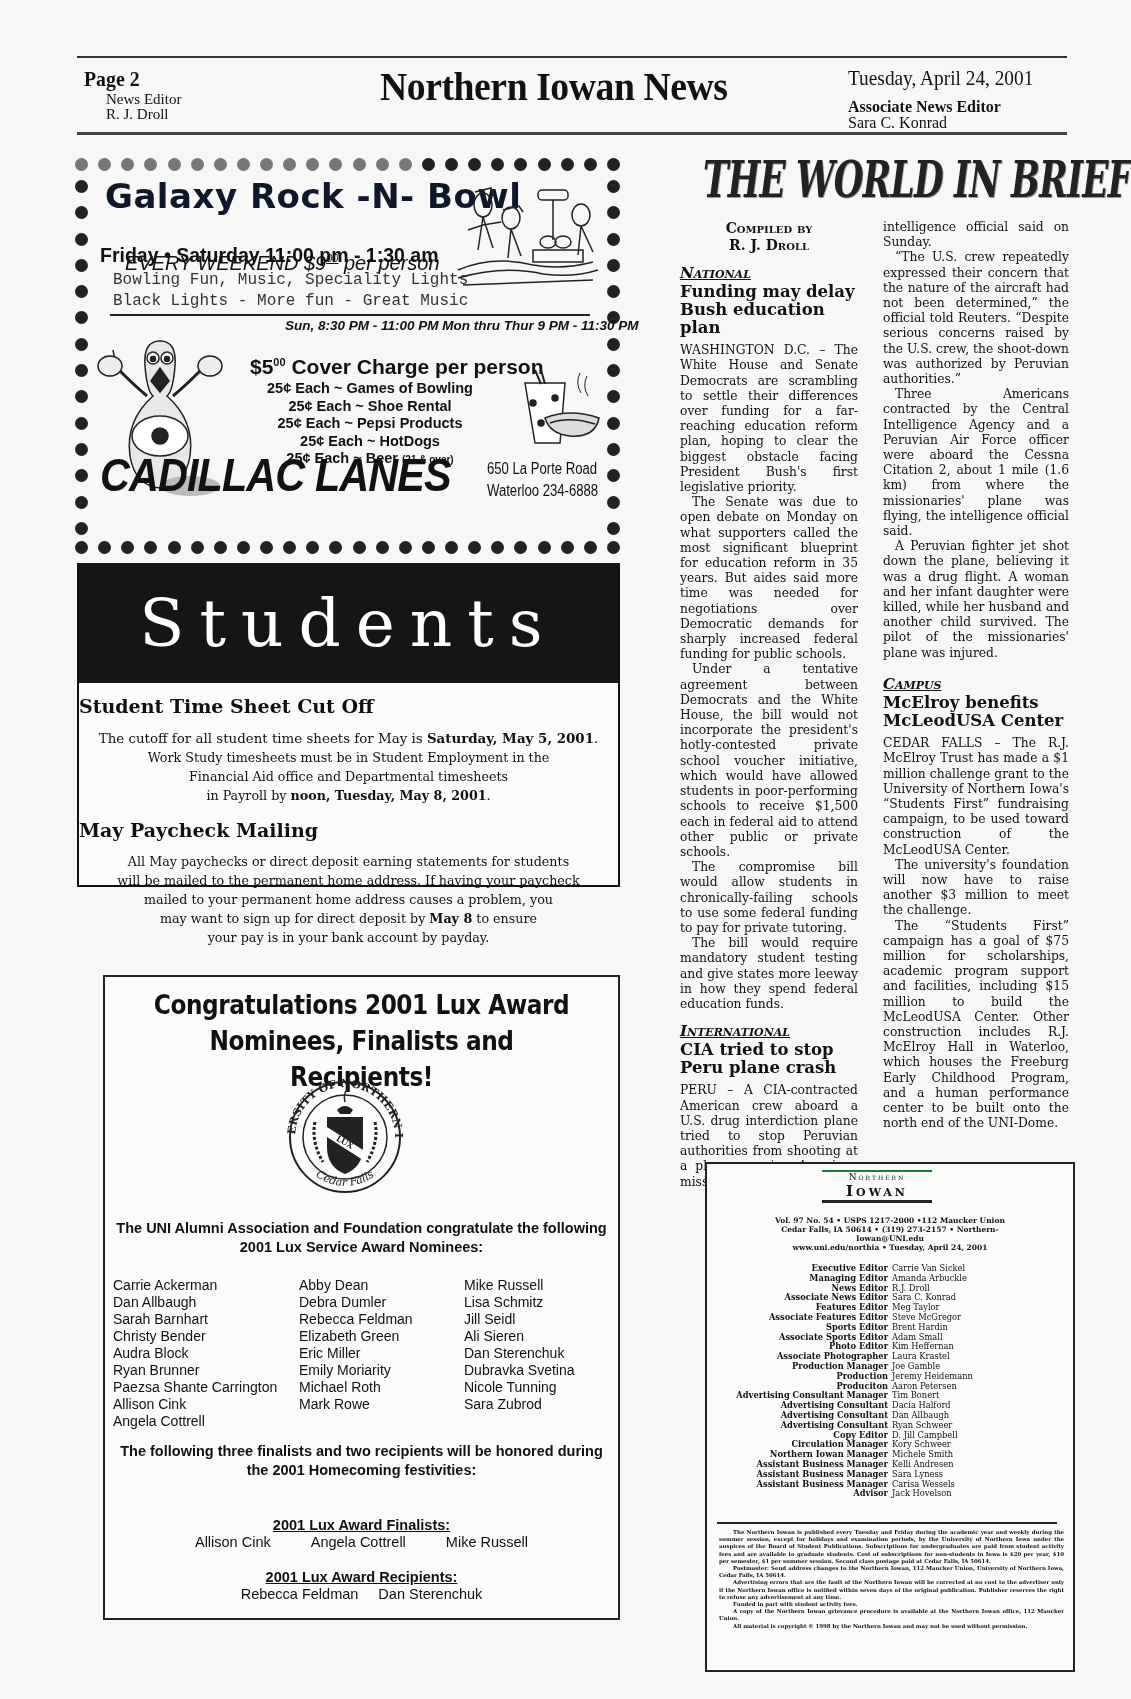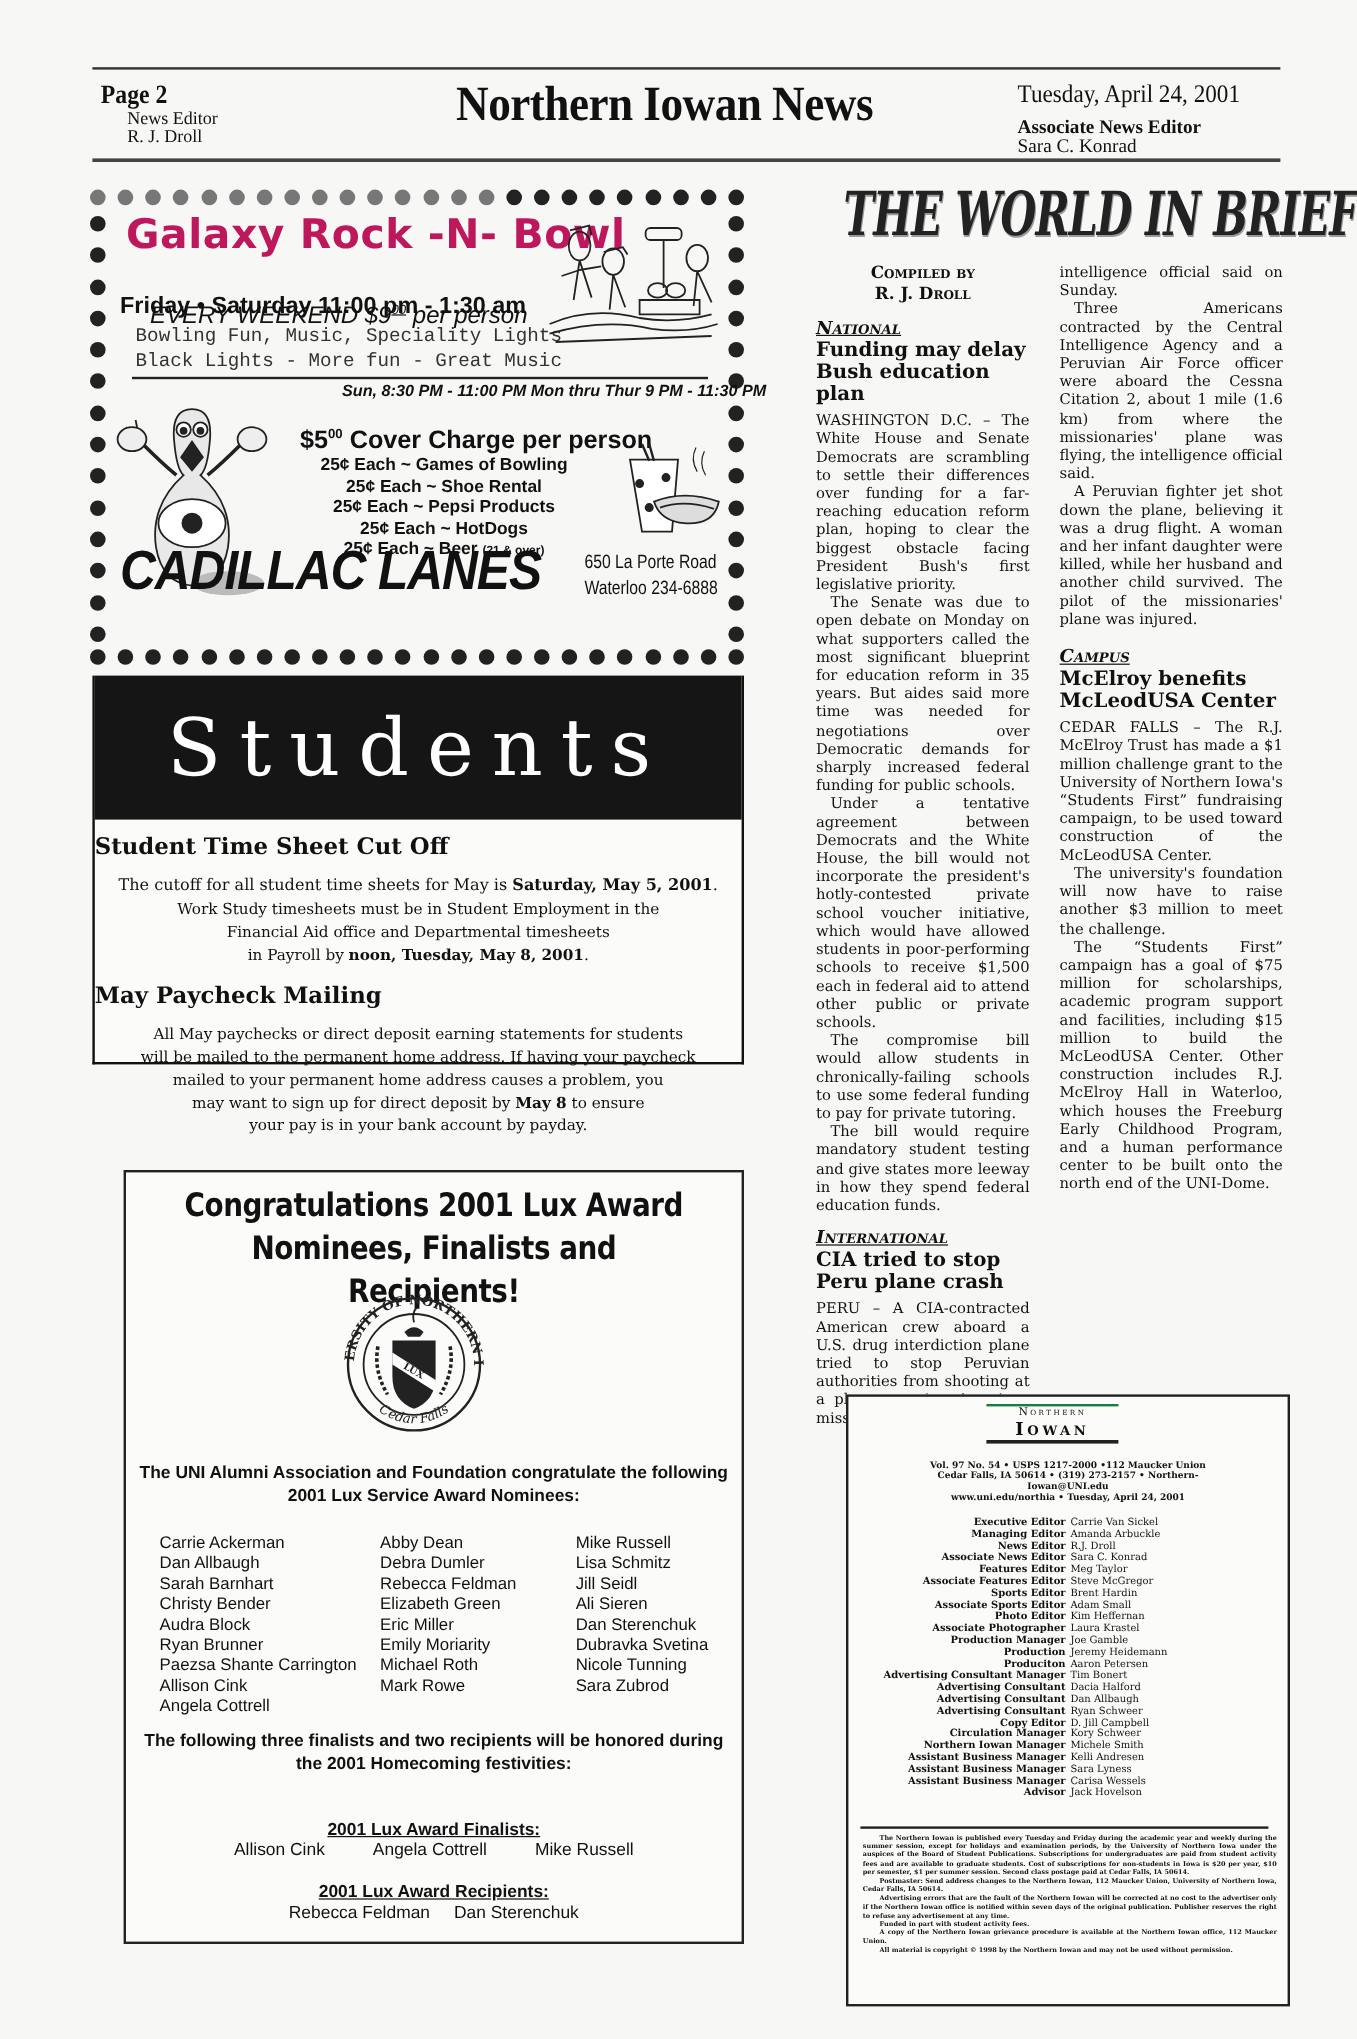--- a/index.html
+++ b/index.html
@@ -18,21 +18,21 @@
   .hdr-date { font-size: 21px; transform: scaleX(0.92); transform-origin: left; white-space: nowrap; }
   .hdr-right .assoc-label { font-size: 16px; font-weight: bold; line-height: 16px; margin-top: 8px; }
   .hdr-right .assoc-name { font-size: 16px; line-height: 16px; }
 
   
   .ad-bowl { position: absolute; left: 75px; top: 158px; width: 545px; height: 400px; }
   .dot-row { position: absolute; display: flex; justify-content: space-between; }
   .dot { width: 13px; height: 13px; border-radius: 50%; background: #222; }
   .dot.gray { background: #777; }
   .dot-col { position: absolute; display: flex; flex-direction: column; justify-content: space-between; }
-  .galaxy-title { position: absolute; left: 30px; top: 18px; font-family: "DejaVu Sans", sans-serif; font-weight: bold; font-size: 34px; color: #be185d; letter-spacing: 0.5px; }
+  .galaxy-title { position: absolute; left: 30px; top: 18px; font-family: "DejaVu Sans", sans-serif; font-weight: bold; font-size: 34px; color: #0f172a; letter-spacing: 0.5px; }
   .galaxy-weekend { position: absolute; left: 50px; top: 62px; font-family: "Liberation Sans", sans-serif; font-style: italic; font-size: 20px; margin-top: 32px; }
   .galaxy-hours { position: absolute; left: 25px; top: 86px; font-family: "Liberation Sans", sans-serif; font-weight: bold; font-size: 19.5px; }
   .galaxy-line { position: absolute; left: 38px; font-family: "Liberation Mono", monospace; font-size: 16px; color: #333; }
   .galaxy-rule { position: absolute; left: 35px; top: 138px; width: 480px; height: 1.5px; background: #222; }
   .bowl-hours2 { position: absolute; left: 210px; top: 145px; font-family: "Liberation Sans", sans-serif; font-style: italic; font-weight: bold; font-size: 13.5px; white-space: nowrap; }
   .cover-charge { position: absolute; left: 175px; top: 197px; font-family: "Liberation Sans", sans-serif; font-weight: bold; font-size: 21px; }
   .cover-charge sup { font-size: 11px; }
   .price-list { position: absolute; left: 160px; top: 222px; width: 270px; text-align: center; font-family: "Liberation Sans", sans-serif; font-weight: bold; font-size: 14.5px; line-height: 17.5px; }
   .price-list small { font-size: 10px; }
   .cadillac-name { position: absolute; left: 25px; top: 290px; font-family: "Liberation Sans", sans-serif; font-weight: bold; font-style: italic; font-size: 46px; letter-spacing: -1px; transform: scaleX(0.9); transform-origin: left; }
@@ -296,21 +296,21 @@
     <text x="70" y="73" font-family="DejaVu Serif, serif" font-size="8" font-weight="bold" fill="#222" text-anchor="middle" transform="rotate(30 70 70)">LUX</text>
     <path d="M62 38 Q70 30 78 38 L75 42 L65 42 Z" fill="#222"></path>
     <path d="M70 30 Q68 22 72 18" fill="none" stroke="#222" stroke-width="1.5"></path>
     <path d="M40 50 Q36 70 48 90 M100 50 Q104 70 92 90" fill="none" stroke="#222" stroke-width="3" stroke-dasharray="3 2"></path>
   </svg>
   <div class="lux-intro">
     <div>The UNI Alumni Association and Foundation congratulate the following</div>
     <div>2001 Lux Service Award Nominees:</div>
   </div>
   <div class="nominees">
-    <div class="nom-col" style="margin-left:28px;width:186px;" id="nomcol0">
+    <div class="nom-col" style="margin-left:8px;width:186px;" id="nomcol0">
         <div>Carrie Ackerman</div>
         <div>Dan Allbaugh</div>
         <div>Sarah Barnhart</div>
         <div>Christy Bender</div>
         <div>Audra Block</div>
         <div>Ryan Brunner</div>
         <div>Paezsa Shante Carrington</div>
         <div>Allison Cink</div>
         <div>Angela Cottrell</div>
       </div>
@@ -366,20 +366,21 @@
   <p>Under a tentative agreement between Democrats and the White House, the bill would not incorporate the president's hotly-contested private school voucher initiative, which would have allowed students in poor-performing schools to receive $1,500 each in federal aid to attend other public or private schools.</p>
   <p>The compromise bill would allow students in chronically-failing schools to use some federal funding to pay for private tutoring.</p>
   <p>The bill would require mandatory student testing and give states more leeway in how they spend federal education funds.</p>
   <div class="section-label" style="margin-top:12px;">International</div>
   <div class="headline">CIA tried to stop Peru plane crash</div>
   <p class="noind">PERU – A CIA-contracted American crew aboard a U.S. drug interdiction plane tried to stop Peruvian authorities from shooting at a plane carrying American missionaries, a U.S.</p>
 </div>
 
 <div class="col" style="left:883px;top:220px;width:186px;">
   <p class="noind">intelligence official said on Sunday.</p>
+  <p>“The U.S. crew repeatedly expressed their concern that the nature of the aircraft had not been determined,” the official told Reuters. “Despite serious concerns raised by the U.S. crew, the shoot-down was authorized by Peruvian authorities.”</p>
   <p>Three Americans contracted by the Central Intelligence Agency and a Peruvian Air Force officer were aboard the Cessna Citation 2, about 1 mile (1.6 km) from where the missionaries' plane was flying, the intelligence official said.</p>
   <p>A Peruvian fighter jet shot down the plane, believing it was a drug flight. A woman and her infant daughter were killed, while her husband and another child survived. The pilot of the missionaries' plane was injured.</p>
   <div class="section-label" style="margin-top:16px;">Campus</div>
   <div class="headline">McElroy benefits McLeodUSA Center</div>
   <p class="noind">CEDAR FALLS – The R.J. McElroy Trust has made a $1 million challenge grant to the University of Northern Iowa's “Students First” fundraising campaign, to be used toward construction of the McLeodUSA Center.</p>
   <p>The university's foundation will now have to raise another $3 million to meet the challenge.</p>
   <p>The “Students First” campaign has a goal of $75 million for scholarships, academic program support and facilities, including $15 million to build the McLeodUSA Center. Other construction includes R.J. McElroy Hall in Waterloo, which houses the Freeburg Early Childhood Program, and a human performance center to be built onto the north end of the UNI-Dome.</p>
 </div>
 
 <div class="staff-box">

